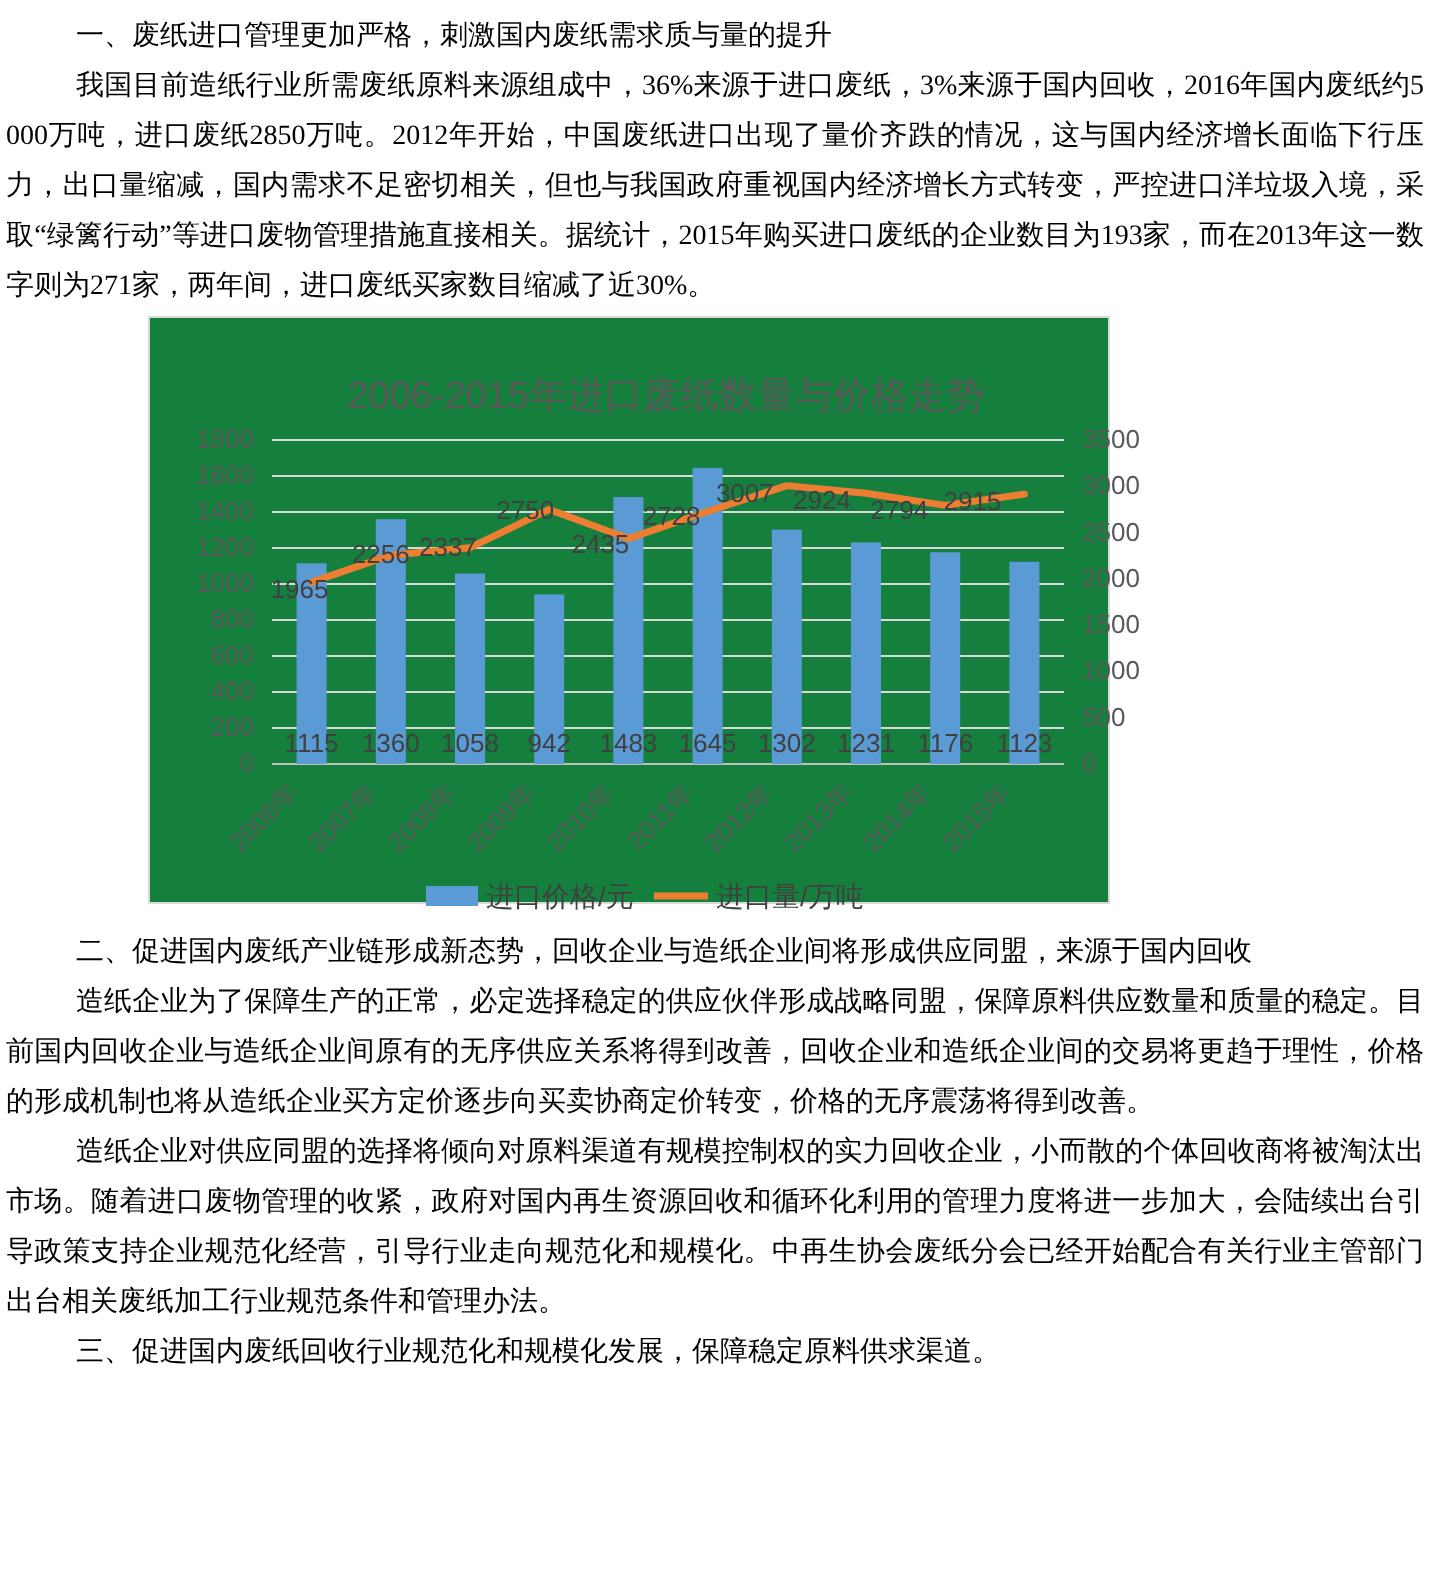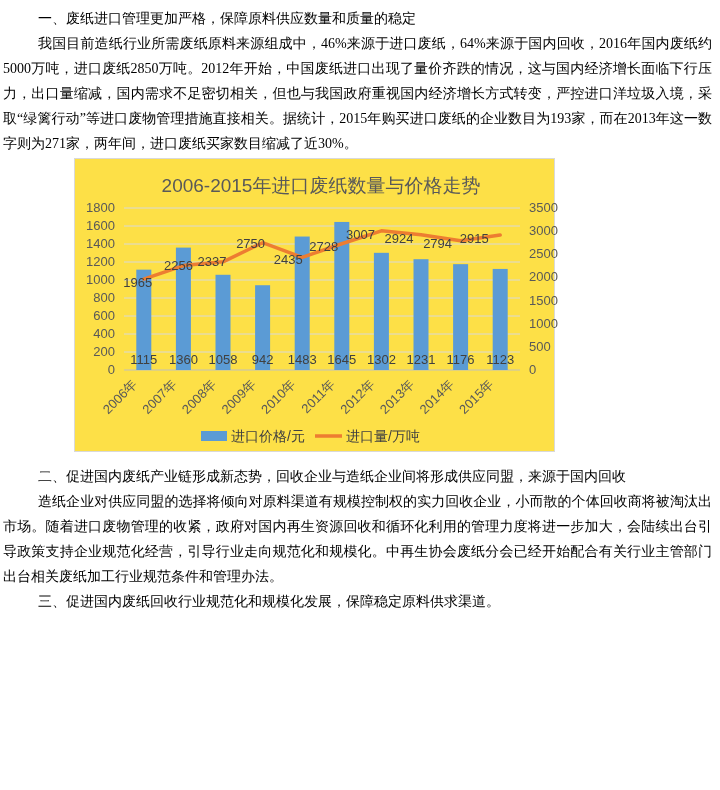--- a/index.html
+++ b/index.html
@@ -18,35 +18,35 @@
     margin:0;
     text-align:justify;
     text-indent:35px;
     word-break:break-all;
   }
   figure.chart-frame{
     box-sizing:border-box;
     width:481px;
     height:294px;
     border:1px solid #D9D9D9;
-    background:#fde047;
+    background:#15803d;
     margin:2px 0 12px 71px;
-    padding:4px;
+    padding:16px;
   }
   figure.chart-frame svg{
     display:block;
     font-family:"Liberation Sans","DejaVu Sans",sans-serif;
   }
 </style>
 </head>
 <body>
 
 <div class="doc">
-  <p>一、废纸进口管理更加严格，保障原料供应数量和质量的稳定</p>
-  <p>我国目前造纸行业所需废纸原料来源组成中，46%来源于进口废纸，64%来源于国内回收，2016年国内废纸约5000万吨，进口废纸2850万吨。2012年开始，中国废纸进口出现了量价齐跌的情况，这与国内经济增长面临下行压力，出口量缩减，国内需求不足密切相关，但也与我国政府重视国内经济增长方式转变，严控进口洋垃圾入境，采取“绿篱行动”等进口废物管理措施直接相关。据统计，2015年购买进口废纸的企业数目为193家，而在2013年这一数字则为271家，两年间，进口废纸买家数目缩减了近30%。</p>
+  <p>一、废纸进口管理更加严格，刺激国内废纸需求质与量的提升</p>
+  <p>我国目前造纸行业所需废纸原料来源组成中，36%来源于进口废纸，3%来源于国内回收，2016年国内废纸约5000万吨，进口废纸2850万吨。2012年开始，中国废纸进口出现了量价齐跌的情况，这与国内经济增长面临下行压力，出口量缩减，国内需求不足密切相关，但也与我国政府重视国内经济增长方式转变，严控进口洋垃圾入境，采取“绿篱行动”等进口废物管理措施直接相关。据统计，2015年购买进口废纸的企业数目为193家，而在2013年这一数字则为271家，两年间，进口废纸买家数目缩减了近30%。</p>
 
   <figure class="chart-frame">
     <svg id="chart-svg" width="479" height="292" viewBox="0 0 479 292">
         <text x="242" y="29" text-anchor="middle" font-size="19" fill="#595959">2006-2015年进口废纸数量与价格走势</text>
         <text x="36" y="211" text-anchor="end" font-size="13" fill="#595959">0</text>
         <line x1="45" x2="441" y1="189" y2="189" stroke="#D9D9D9" stroke-width="1"></line>
         <text x="36" y="193" text-anchor="end" font-size="13" fill="#595959">200</text>
         <line x1="45" x2="441" y1="171" y2="171" stroke="#D9D9D9" stroke-width="1"></line>
         <text x="36" y="175" text-anchor="end" font-size="13" fill="#595959">400</text>
         <line x1="45" x2="441" y1="153" y2="153" stroke="#D9D9D9" stroke-width="1"></line>
@@ -114,15 +114,16 @@
         <text x="358.6" y="84.6777142857143" text-anchor="middle" font-size="13" fill="#404040">2794</text>
         <text x="395.2" y="80.07714285714286" text-anchor="middle" font-size="13" fill="#404040">2915</text>
         <rect x="122" y="268" width="26" height="10" fill="#5B9BD5"></rect>
         <text x="152" y="278" font-size="14" fill="#404040">进口价格/元</text>
         <line x1="236" x2="263" y1="273" y2="273" stroke="#ED7D31" stroke-width="3.5"></line>
         <text x="267" y="278" font-size="14" fill="#404040">进口量/万吨</text>
       </svg>
   </figure>
 
   <p>二、促进国内废纸产业链形成新态势，回收企业与造纸企业间将形成供应同盟，来源于国内回收</p>
+  <p>造纸企业为了保障生产的正常，必定选择稳定的供应伙伴形成战略同盟，保障原料供应数量和质量的稳定。目前国内回收企业与造纸企业间原有的无序供应关系将得到改善，回收企业和造纸企业间的交易将更趋于理性，价格的形成机制也将从造纸企业买方定价逐步向买卖协商定价转变，价格的无序震荡将得到改善。</p>
   <p>造纸企业对供应同盟的选择将倾向对原料渠道有规模控制权的实力回收企业，小而散的个体回收商将被淘汰出市场。随着进口废物管理的收紧，政府对国内再生资源回收和循环化利用的管理力度将进一步加大，会陆续出台引导政策支持企业规范化经营，引导行业走向规范化和规模化。中再生协会废纸分会已经开始配合有关行业主管部门出台相关废纸加工行业规范条件和管理办法。</p>
   <p>三、促进国内废纸回收行业规范化和规模化发展，保障稳定原料供求渠道。</p>
 </div>
 
 </body></html>

